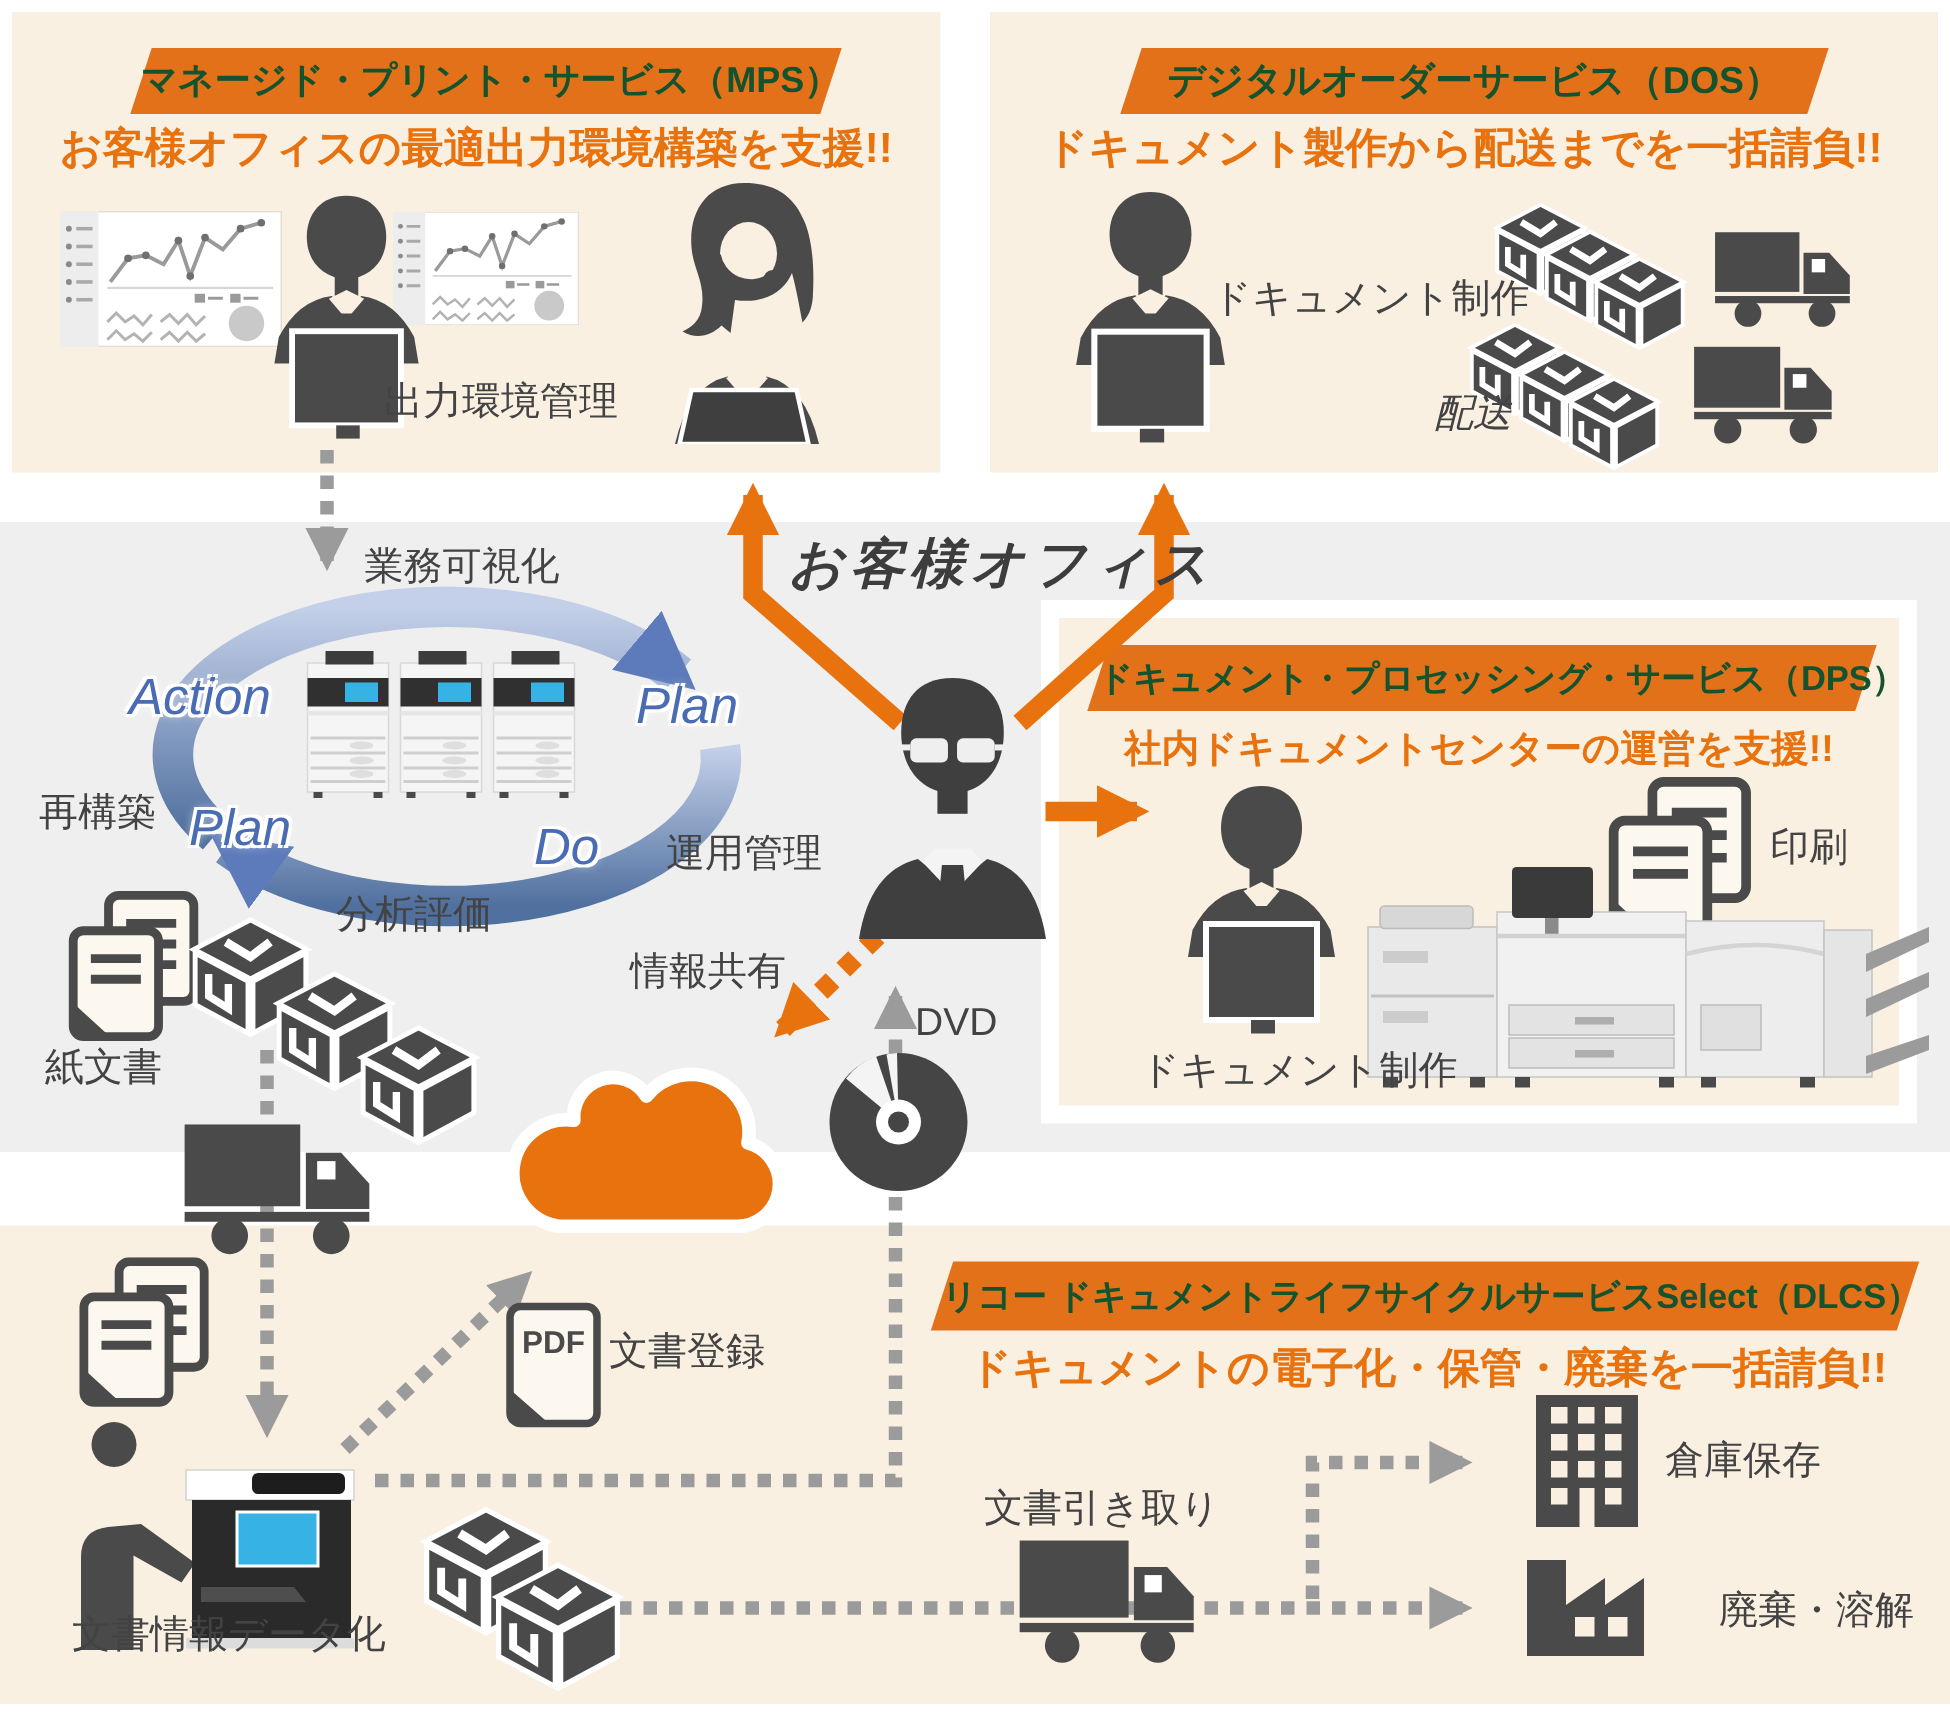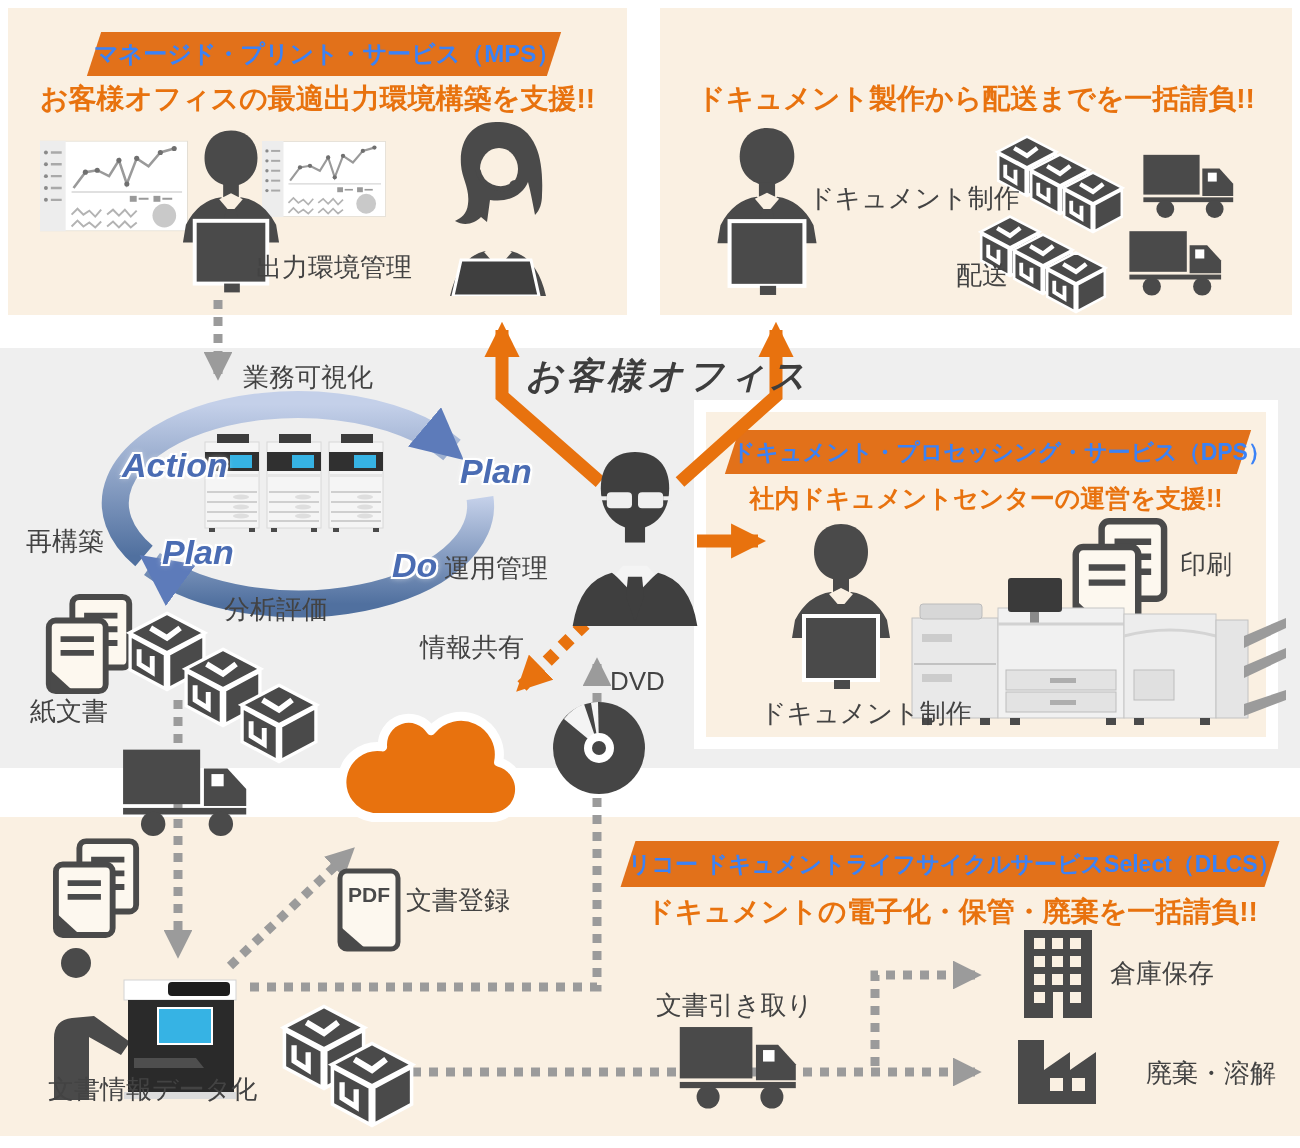--- a/index.html
+++ b/index.html
@@ -11,28 +11,28 @@
   font-family:"Liberation Sans","DejaVu Sans",sans-serif;color:var(--ink);}
 .band{position:absolute;left:0;top:348px;width:1300px;height:420px;background:var(--gray_band);}
 .panel{position:absolute;background:var(--cream);}
 .p-mps{left:8px;top:8px;width:619px;height:307px;}
 .p-dos{left:660px;top:8px;width:632px;height:307px;}
 .p-dps{left:706px;top:412px;width:560px;height:325px;box-shadow:0 0 0 12px #fff;z-index:2;}
 .p-dlcs{left:0;top:817px;width:1300px;height:319px;}
 .banner{position:absolute;height:44px;z-index:3;}
 .banner::before{content:"";position:absolute;inset:0;background:var(--orange);transform:skewX(-18deg);}
 .banner>span{position:relative;display:block;width:100%;text-align:center;line-height:44px;
-  color:#3b82f6;font-weight:bold;white-space:nowrap;}
+  color:#14532d;font-weight:bold;white-space:nowrap;}
 .subtitle{position:absolute;left:0;right:0;text-align:center;color:var(--orange_bright);
   font-weight:bold;font-size:28px;white-space:nowrap;z-index:3;}
 .lbl{position:absolute;font-size:26px;color:var(--ink);white-space:nowrap;z-index:8;}
 .office-title{position:absolute;left:480px;top:352px;width:330px;text-align:right;font-size:36px;
   font-weight:bold;color:#3d3d3d;letter-spacing:4px;z-index:8;white-space:nowrap;font-style:italic;}
-.pdca-word{position:absolute;font-style:italic;font-weight:bold;color:var(--pdca_blue);font-size:34px;z-index:8;
-  text-shadow:-2px -2px 0 #fff,2px -2px 0 #fff,-2px 2px 0 #fff,2px 2px 0 #fff,0 0 7px #fff;margin-left:36px;}
+.pdca-word{position:absolute;font-style:italic;font-weight:normal;color:var(--pdca_blue);font-size:34px;z-index:8;
+  text-shadow:-2px -2px 0 #fff,2px -2px 0 #fff,-2px 2px 0 #fff,2px 2px 0 #fff,0 0 7px #fff;}
 .icon{position:absolute;z-index:6;}
 .icon svg{display:block;width:100%;height:100%;}
 .overlay{position:absolute;inset:0;z-index:5;pointer-events:none;}
 .two-line{line-height:1.22;}
 </style>
 </head>
 <body>
 
 <div class="stage">
 
@@ -40,35 +40,38 @@
   <div class="panel p-mps"></div>
   <div class="panel p-dos"></div>
   <div class="panel p-dps"></div>
   <div class="panel p-dlcs"></div>
 
   <div class="banner" style="left:94px;top:32px;width:460px;">
     <span style="font-size:24px;">マネージド・プリント・サービス（MPS）</span>
     </div>
   <div class="subtitle" style="left:8px;top:80px;width:619px;">お客様オフィスの最適出力環境構築を支援!!</div>
 
+  <div class="banner" style="left:754px;top:32px;width:458px;">
+    <span style="font-size:25px;">デジタルオーダーサービス（DOS）</span>
+    </div>
   <div class="subtitle" style="left:660px;top:80px;width:632px;">ドキュメント製作から配送までを一括請負!!</div>
 
   <div class="banner" style="left:732px;top:430px;width:512px;">
     <span style="font-size:23px;">ドキュメント・プロセッシング・サービス（DPS）</span>
     </div>
   <div class="subtitle" style="left:706px;top:482px;width:560px;font-size:25px;">社内ドキュメントセンターの運営を支援!!</div>
 
   <div class="banner" style="left:628px;top:841px;width:644px;height:46px;">
     <span style="font-size:23px;line-height:46px;">リコー ドキュメントライフサイクルサービスSelect（DLCS）</span>
     </div>
   <div class="subtitle" style="left:634px;top:893px;width:636px;">ドキュメントの電子化・保管・廃棄を一括請負!!</div>
 
   <div class="lbl" style="left:256px;top:250px;">出力環境管理</div>
   <div class="lbl" style="left:808px;top:181px;">ドキュメント制作</div>
-  <div class="lbl" style="left:956px;top:258px;">配送</div>
+  <div class="lbl" style="left:956px;top:258px;font-style:italic;">配送</div>
   <div class="lbl" style="left:243px;top:360px;">業務可視化</div>
   <div class="office-title">お客様オフィス</div>
   <div class="pdca-word" style="left:86px;top:446px;">Action</div>
   <div class="pdca-word" style="left:424px;top:452px;">Plan</div>
   <div class="pdca-word" style="left:126px;top:533px;">Plan</div>
   <div class="pdca-word" style="left:356px;top:546px;">Do</div>
   <div class="lbl" style="left:26px;top:524px;">再構築</div>
   <div class="lbl" style="left:444px;top:551px;">運用管理</div>
   <div class="lbl" style="left:224px;top:592px;">分析評価</div>
   <div class="lbl" style="left:30px;top:694px;">紙文書</div>

